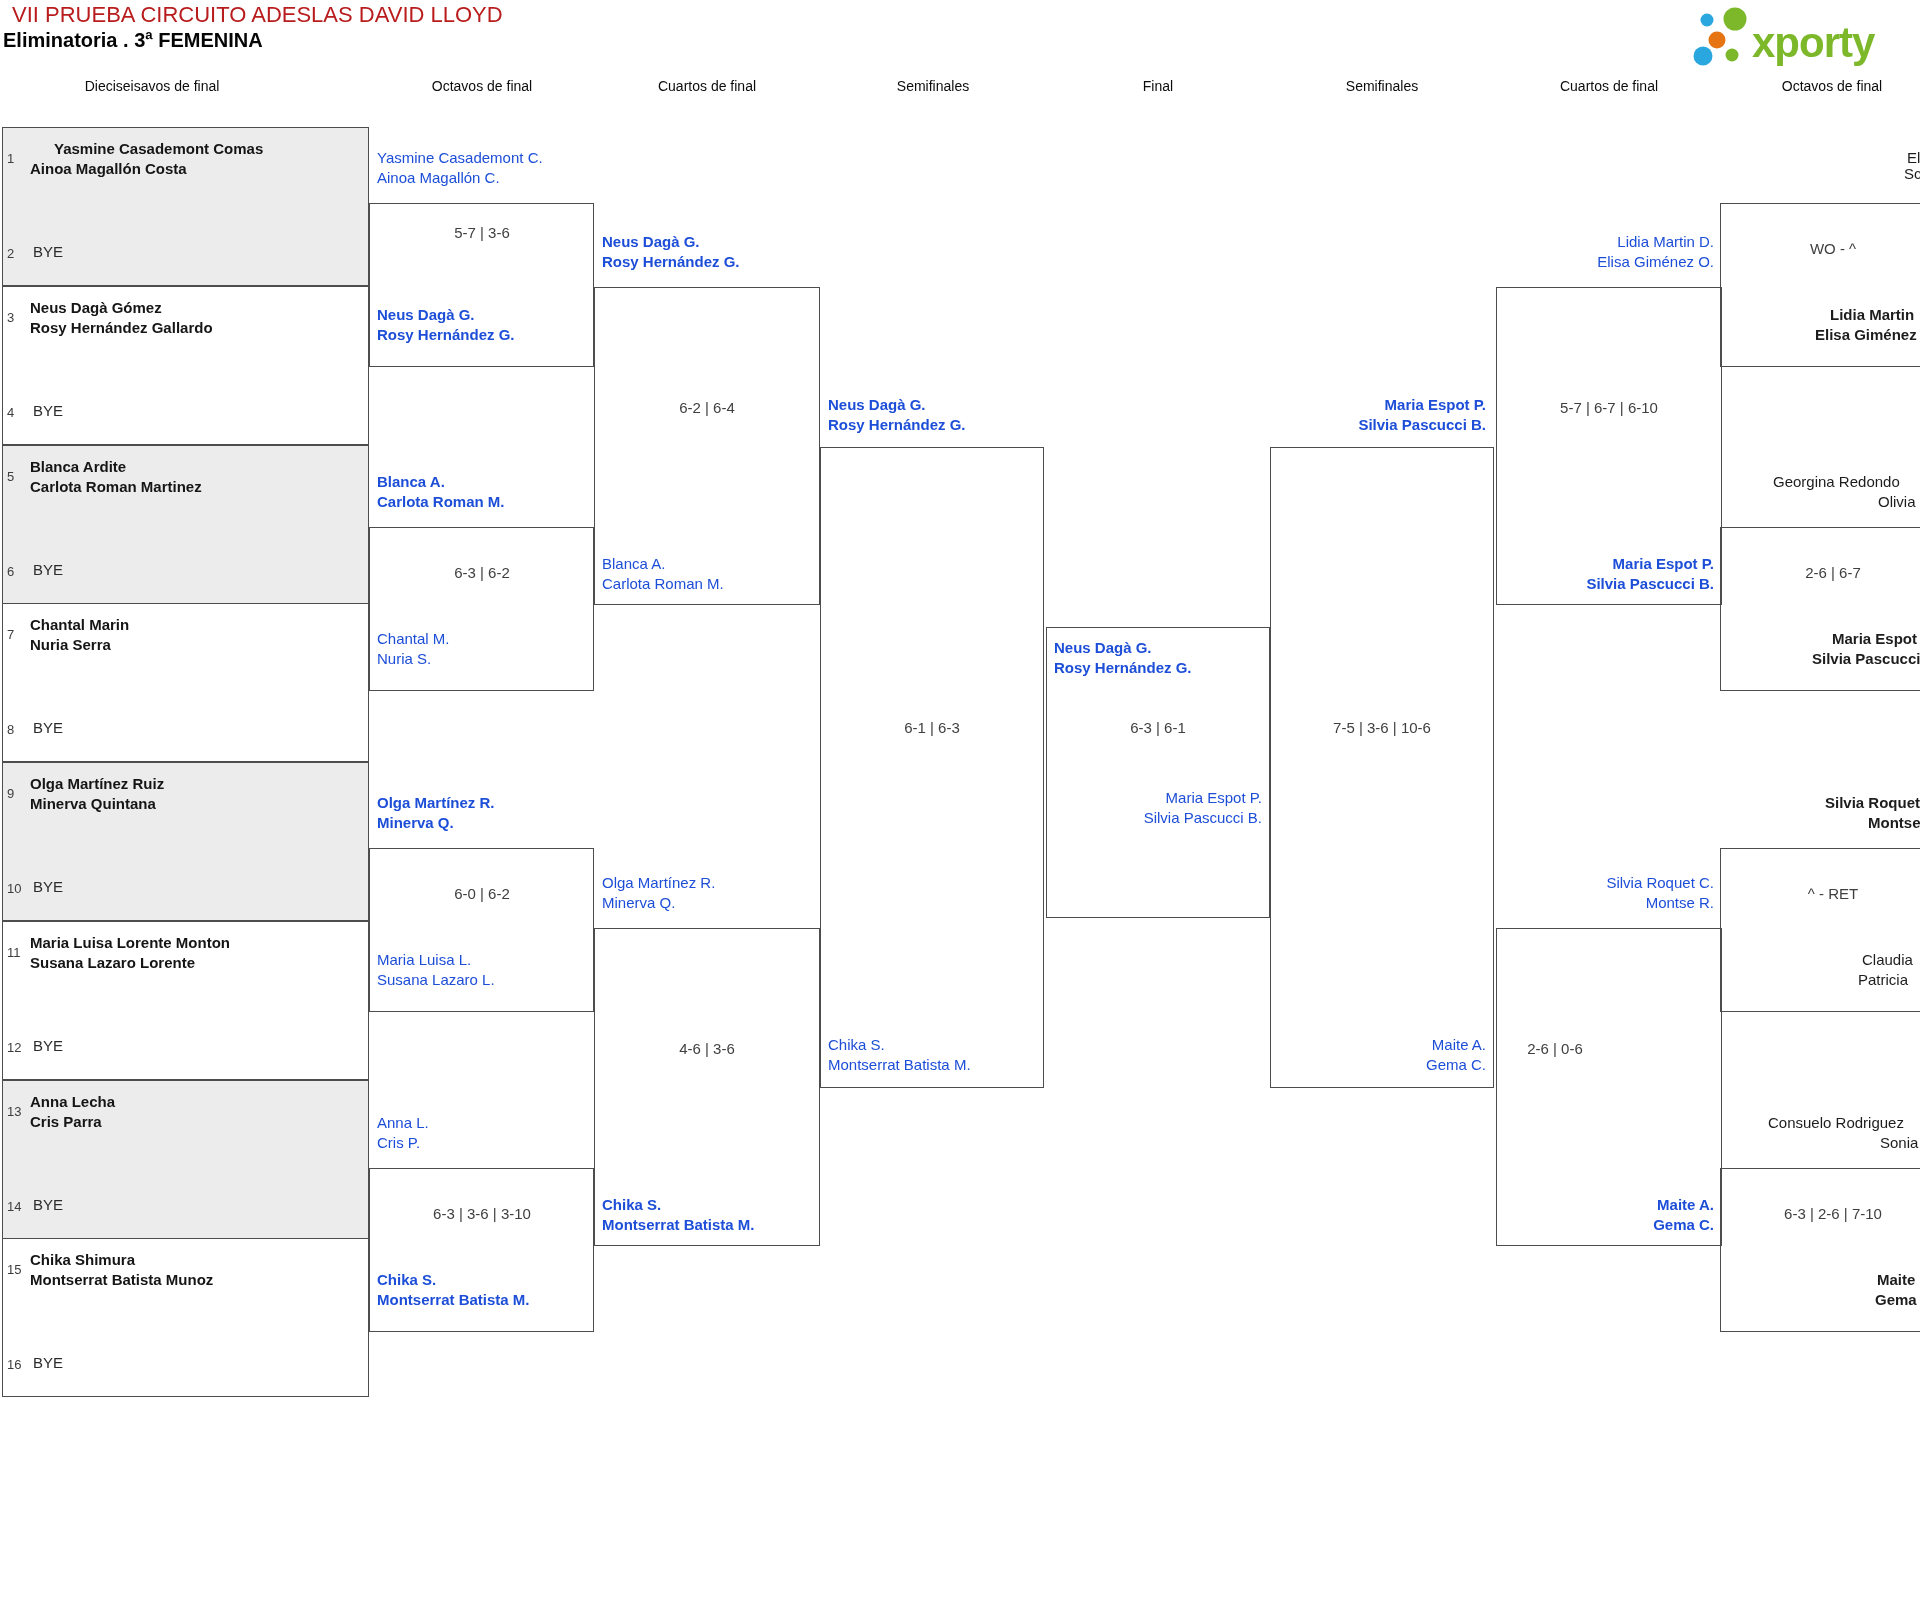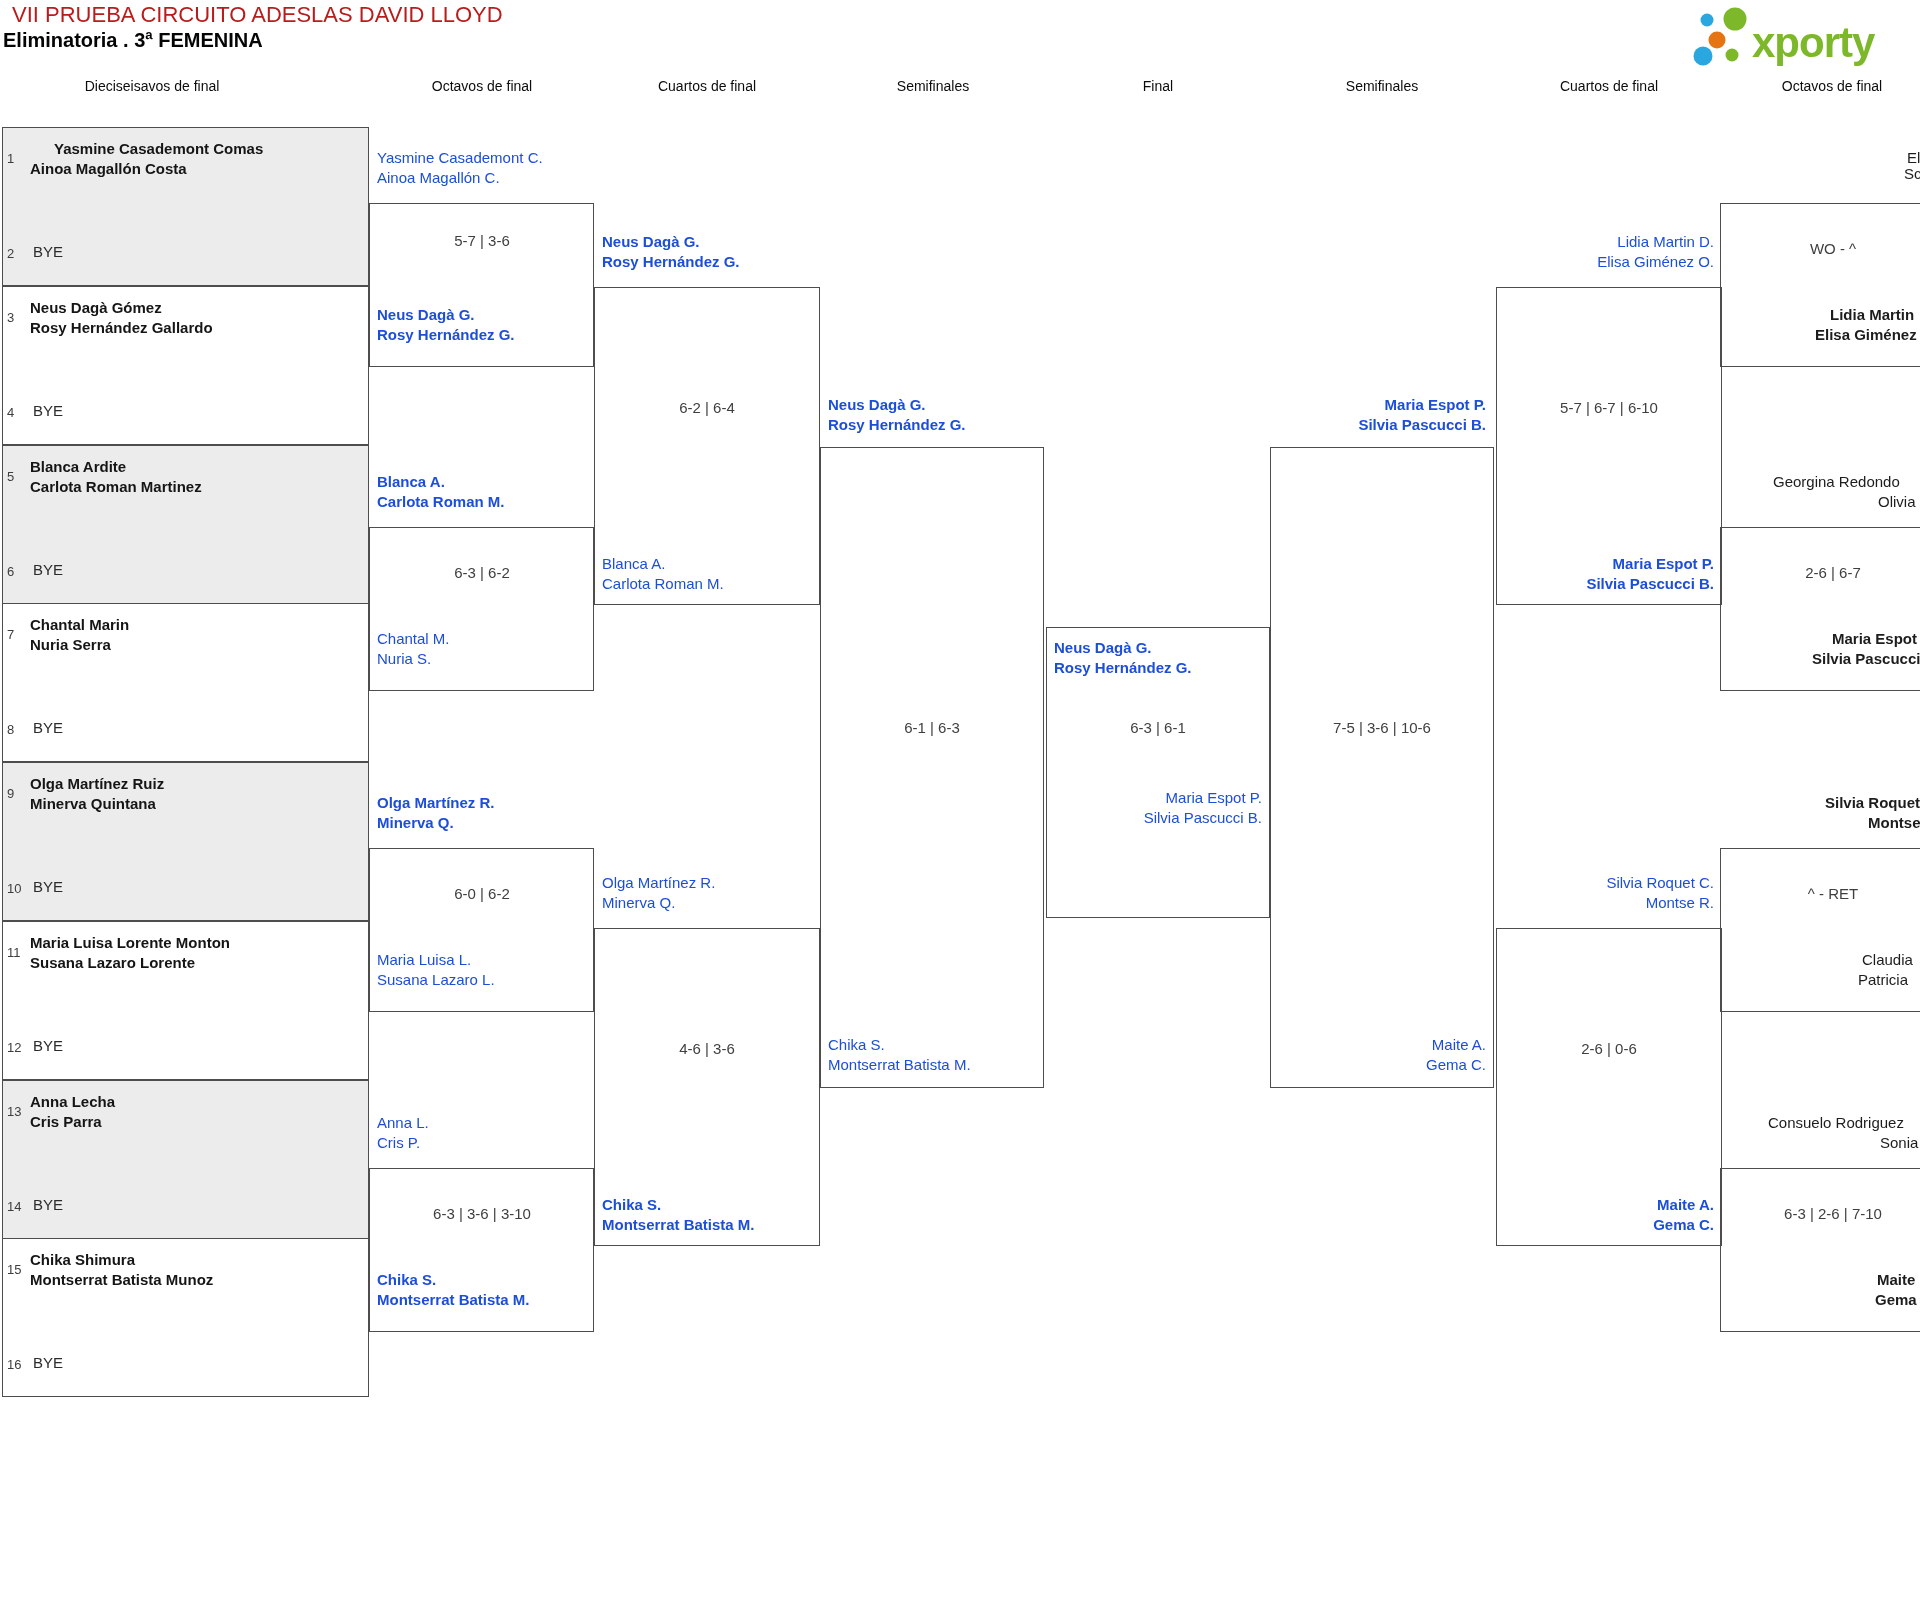--- a/index.html
+++ b/index.html
@@ -103,21 +103,21 @@
     <div class="byetxt" style="left: 33px; top: 1196px;">BYE</div>
     <div class="box" style="left: 2px; top: 1238px; width: 367px; height: 159px;"></div>
     <div class="seednum" style="left: 7px; top: 1262px;">15</div>
     <div style="position: absolute; left: 30px; top: 1250px;">
       <div class="r16name" style="position: static;">Chika Shimura</div>
       <div class="r16name" style="position: static;">Montserrat Batista Munoz</div>
     </div>
     <div class="seednum" style="left: 7px; top: 1357px;">16</div>
     <div class="byetxt" style="left: 33px; top: 1354px;">BYE</div>
     <div class="box" style="left: 369px; top: 203px; width: 225px; height: 164px;"></div>
-    <div class="score" style="left: 382px; top: 232px;">5-7 | 3-6</div>
+    <div class="score" style="left: 382px; top: 224px;">5-7 | 3-6</div>
     <div class="entry" style="position: absolute; top: 148px; left: 377px; text-align: left;">
       <div>Yasmine Casademont C.</div>
       <div>Ainoa Magallón C.</div>
     </div>
     <div class="entry b" style="position: absolute; top: 305px; left: 377px; text-align: left;">
       <div>Neus Dagà G.</div>
       <div>Rosy Hernández G.</div>
     </div>
     <div class="box" style="left: 369px; top: 527px; width: 225px; height: 164px;"></div>
     <div class="score" style="left: 382px; top: 564px;">6-3 | 6-2</div>
@@ -203,21 +203,21 @@
     <div class="score" style="left: 1509px; top: 399px;">5-7 | 6-7 | 6-10</div>
     <div class="entry" style="position: absolute; top: 232px; right: 206px; text-align: right;">
       <div>Lidia Martin D.</div>
       <div>Elisa Giménez O.</div>
     </div>
     <div class="entry b" style="position: absolute; top: 554px; right: 206px; text-align: right;">
       <div>Maria Espot P.</div>
       <div>Silvia Pascucci B.</div>
     </div>
     <div class="box" style="left: 1496px; top: 928px; width: 226px; height: 318px;"></div>
-    <div class="score" style="left: 1509px; top: 1040px;">2-6 | 0-6</div>
+    <div class="score" style="left: 1455px; top: 1040px;">2-6 | 0-6</div>
     <div class="entry" style="position: absolute; top: 873px; right: 206px; text-align: right;">
       <div>Silvia Roquet C.</div>
       <div>Montse R.</div>
     </div>
     <div class="entry b" style="position: absolute; top: 1195px; right: 206px; text-align: right;">
       <div>Maite A.</div>
       <div>Gema C.</div>
     </div>
     <div class="box" style="left: 1720px; top: 203px; width: 225px; height: 164px;"></div>
     <div class="score" style="left: 1733px; top: 240px;">WO - ^</div>

